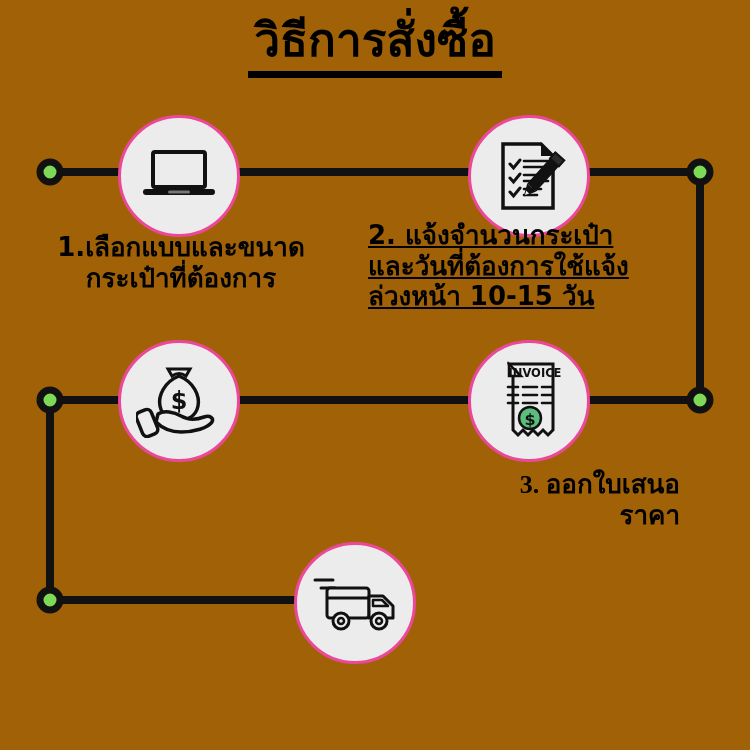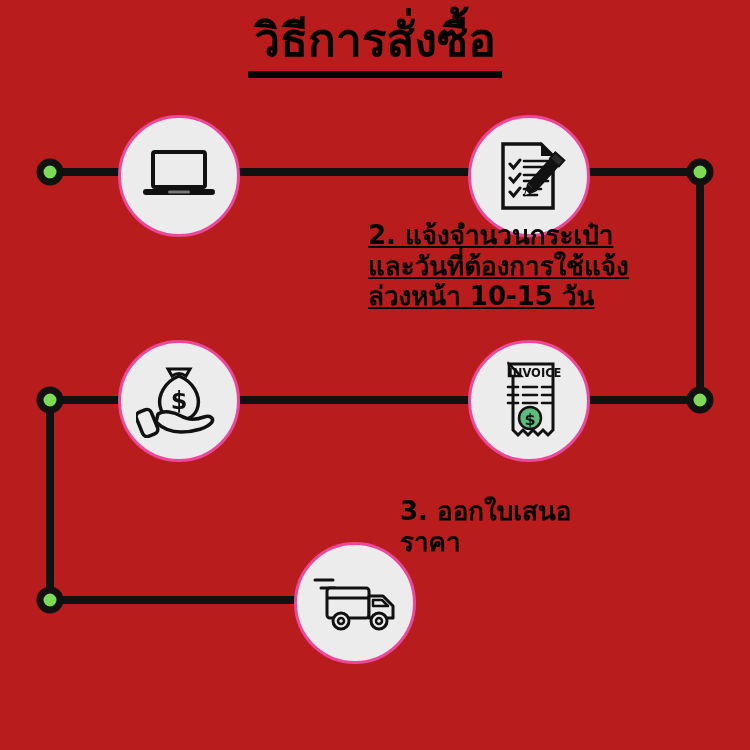--- a/index.html
+++ b/index.html
@@ -10,21 +10,21 @@
     width: 750px;
     height: 750px;
     background: #7ed957;
     font-family: "DejaVu Sans", "Liberation Sans", sans-serif;
     overflow: hidden;
   }
   #infographic {
     position: relative;
     width: 750px;
     height: 750px;
-    background: #b91c1c;
+    background: #a16207;
   }
   #connector-layer {
     position: absolute;
     left: 0;
     top: 0;
     width: 750px;
     height: 750px;
     pointer-events: none;
   }
   .title-wrap {
@@ -76,24 +76,25 @@
   #caption-2 {
     left: 368px;
     top: 220px;
     width: 330px;
     text-align: left;
     font-size: 26px;
     text-decoration: underline;
   }
   #caption-3 {
     left: 400px;
-    top: 496px;
+    top: 470px;
     width: 280px;
-    text-align: left;
-    font-size: 26px;
+    text-align: right;
+    font-size: 26px;
+    font-family: Liberation Serif, serif;
   }
   #caption-4 {
     left: 60px;
     top: 452px;
     width: 280px;
     text-align: center;
     font-size: 26px;
   }
   #caption-5 {
     left: 95px;
@@ -216,19 +217,21 @@
         <path d="M58 24 H72 L82 34 V46 H58 Z" fill="#ececec" stroke="#111111" stroke-width="3" stroke-linejoin="round"></path>
         <path d="M62 28 H71 L77 34 H62 Z" fill="#ececec" stroke="#111111" stroke-width="2.5" stroke-linejoin="round"></path>
         <circle cx="30" cy="49" r="8" fill="#ececec" stroke="#111111" stroke-width="3"></circle>
         <circle cx="30" cy="49" r="3" fill="#ececec" stroke="#111111" stroke-width="2.5"></circle>
         <circle cx="68" cy="49" r="8" fill="#ececec" stroke="#111111" stroke-width="3"></circle>
         <circle cx="68" cy="49" r="3" fill="#ececec" stroke="#111111" stroke-width="2.5"></circle>
       </svg>
     </span>
   </div>
 
+  <div class="caption" id="caption-1">1.เลือกแบบและขนาด
+กระเป๋าที่ต้องการ</div>
   <div class="caption" id="caption-2">2. แจ้งจำนวนกระเป๋า
 และวันที่ต้องการใช้แจ้ง
 ล่วงหน้า 10-15 วัน</div>
   <div class="caption" id="caption-3">3. ออกใบเสนอ
 ราคา</div>
 
 </div>
 
 </body></html>

